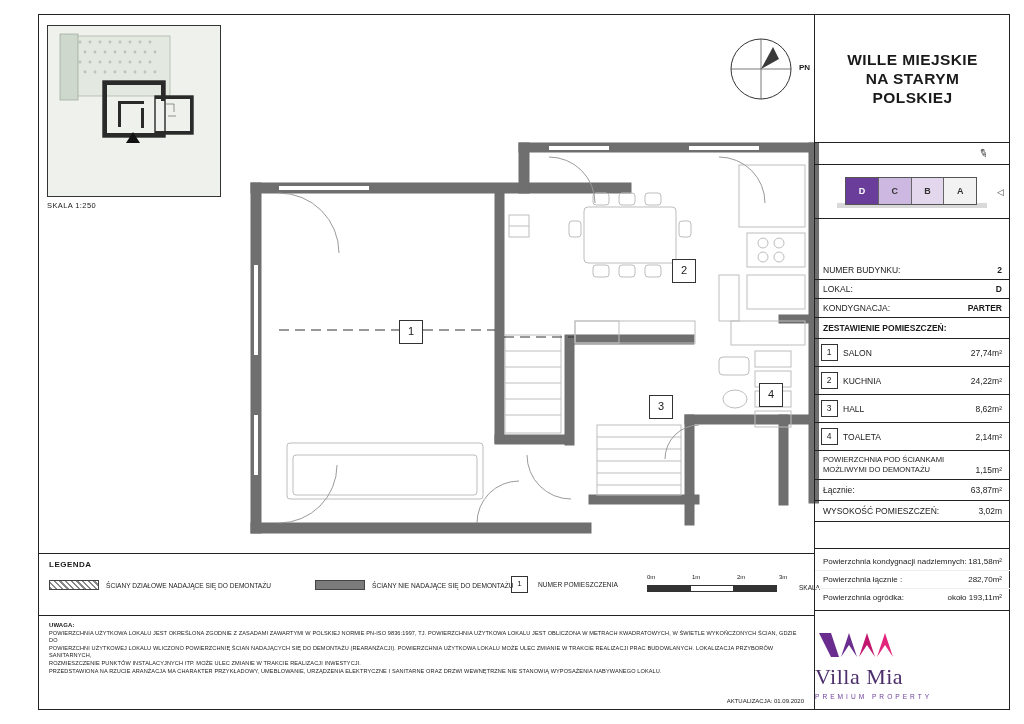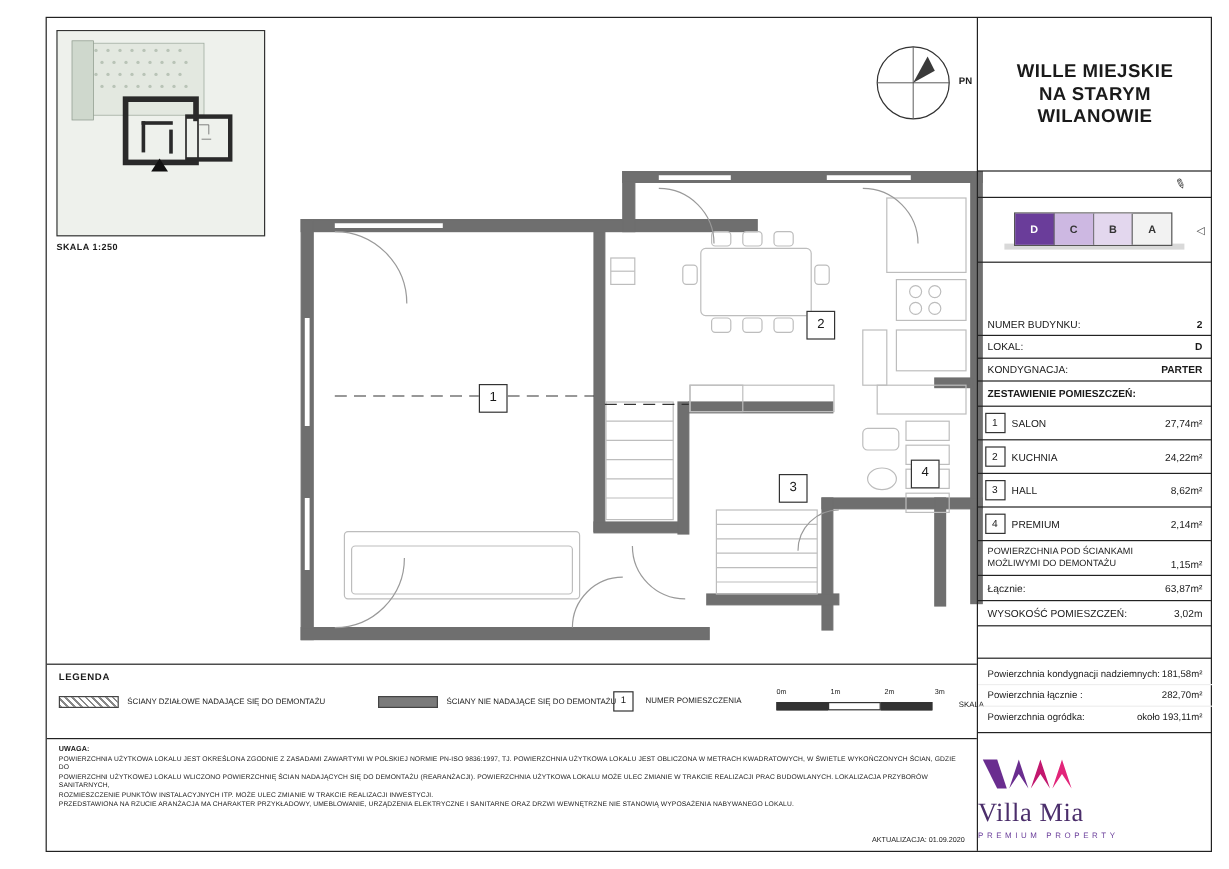--- a/index.html
+++ b/index.html
@@ -45,21 +45,21 @@
   .areas{border-bottom:1px solid #222;padding:4px 0 4px 0;}
 
   .logo{position:absolute;left:0;bottom:0;width:100%;height:88px;display:flex;flex-direction:column;align-items:flex-start;justify-content:center;}
   .logo-mark{width:84px;height:30px;}
   .logo-name{font-family:"Liberation Serif",serif;font-size:22px;color:#4b2e6b;margin-top:3px;letter-spacing:.5px;}
   .logo-sub{font-size:6.6px;letter-spacing:3px;color:#6a3d9a;margin-top:3px;}
 
   
   .draw{position:absolute;left:0;top:0;width:775px;height:694px;}
   .scale-box{position:absolute;left:8px;top:10px;width:172px;height:170px;border:1px solid #333;background:#eef2ee;overflow:hidden;}
-  .scale-label{position:absolute;left:8px;top:186px;font-size:7.5px;font-weight:bold;letter-spacing:.4px;}
+  .scale-label{position:absolute;left:8px;top:186px;font-size:7.5px;font-weight:normal;letter-spacing:.4px;}
 
   .compass{position:absolute;left:690px;top:22px;width:64px;height:64px;}
   .compass-txt{position:absolute;left:760px;top:48px;font-size:8px;font-weight:bold;}
 
   
   .legend{position:absolute;left:0;bottom:94px;width:775px;height:62px;border-top:1px solid #222;box-sizing:border-box;}
   .legend h4{margin:6px 0 0 10px;font-size:8px;letter-spacing:.5px;}
   .leg-items{position:absolute;left:10px;top:26px;display:flex;align-items:center;font-size:6.6px;}
   .sw{width:48px;height:8px;border:1px solid #444;margin-right:7px;}
   .sw.hatch{background:repeating-linear-gradient(45deg,#888 0 1.5px,#fff 1.5px 4px);}
@@ -303,21 +303,21 @@
         <p>ROZMIESZCZENIE PUNKTÓW INSTALACYJNYCH ITP. MOŻE ULEC ZMIANIE W TRAKCIE REALIZACJI INWESTYCJI.</p>
         <p>PRZEDSTAWIONA NA RZUCIE ARANŻACJA MA CHARAKTER PRZYKŁADOWY, UMEBLOWANIE, URZĄDZENIA ELEKTRYCZNE I SANITARNE ORAZ DRZWI WEWNĘTRZNE NIE STANOWIĄ WYPOSAŻENIA NABYWANEGO LOKALU.</p>
         <div class="aktual">AKTUALIZACJA: 01.09.2020</div>
       </div>
     </div>
 
     <div class="rightcol">
       <div class="title-block">
         <div>WILLE MIEJSKIE</div>
         <div>NA STARYM</div>
-        <div>WILANOWIE</div>
+        <div>POLSKIEJ</div>
       </div>
 
       <div class="keyplan">
         <div class="kp-topline">
           <span class="kp-pen">✎</span>
         </div>
         <div class="kp-body">
           <div class="kp-ground"></div>
           <div class="kp-building">
             <span class="active">D</span>
@@ -363,21 +363,21 @@
           <span class="room-num">
               <i>3</i>
             </span>
           <span class="room-name">HALL</span>
           <span class="room-area">8,62m²</span>
         </div>
         <div class="room-row">
           <span class="room-num">
               <i>4</i>
             </span>
-          <span class="room-name">PREMIUM</span>
+          <span class="room-name">TOALETA</span>
           <span class="room-area">2,14m²</span>
         </div>
 
         <div class="note-row">
           <span class="nt">POWIERZCHNIA POD ŚCIANKAMI MOŻLIWYMI DO DEMONTAŻU</span>
           <span class="na">1,15m²</span>
         </div>
 
         <div class="sum-row">
           <span>Łącznie:</span>

